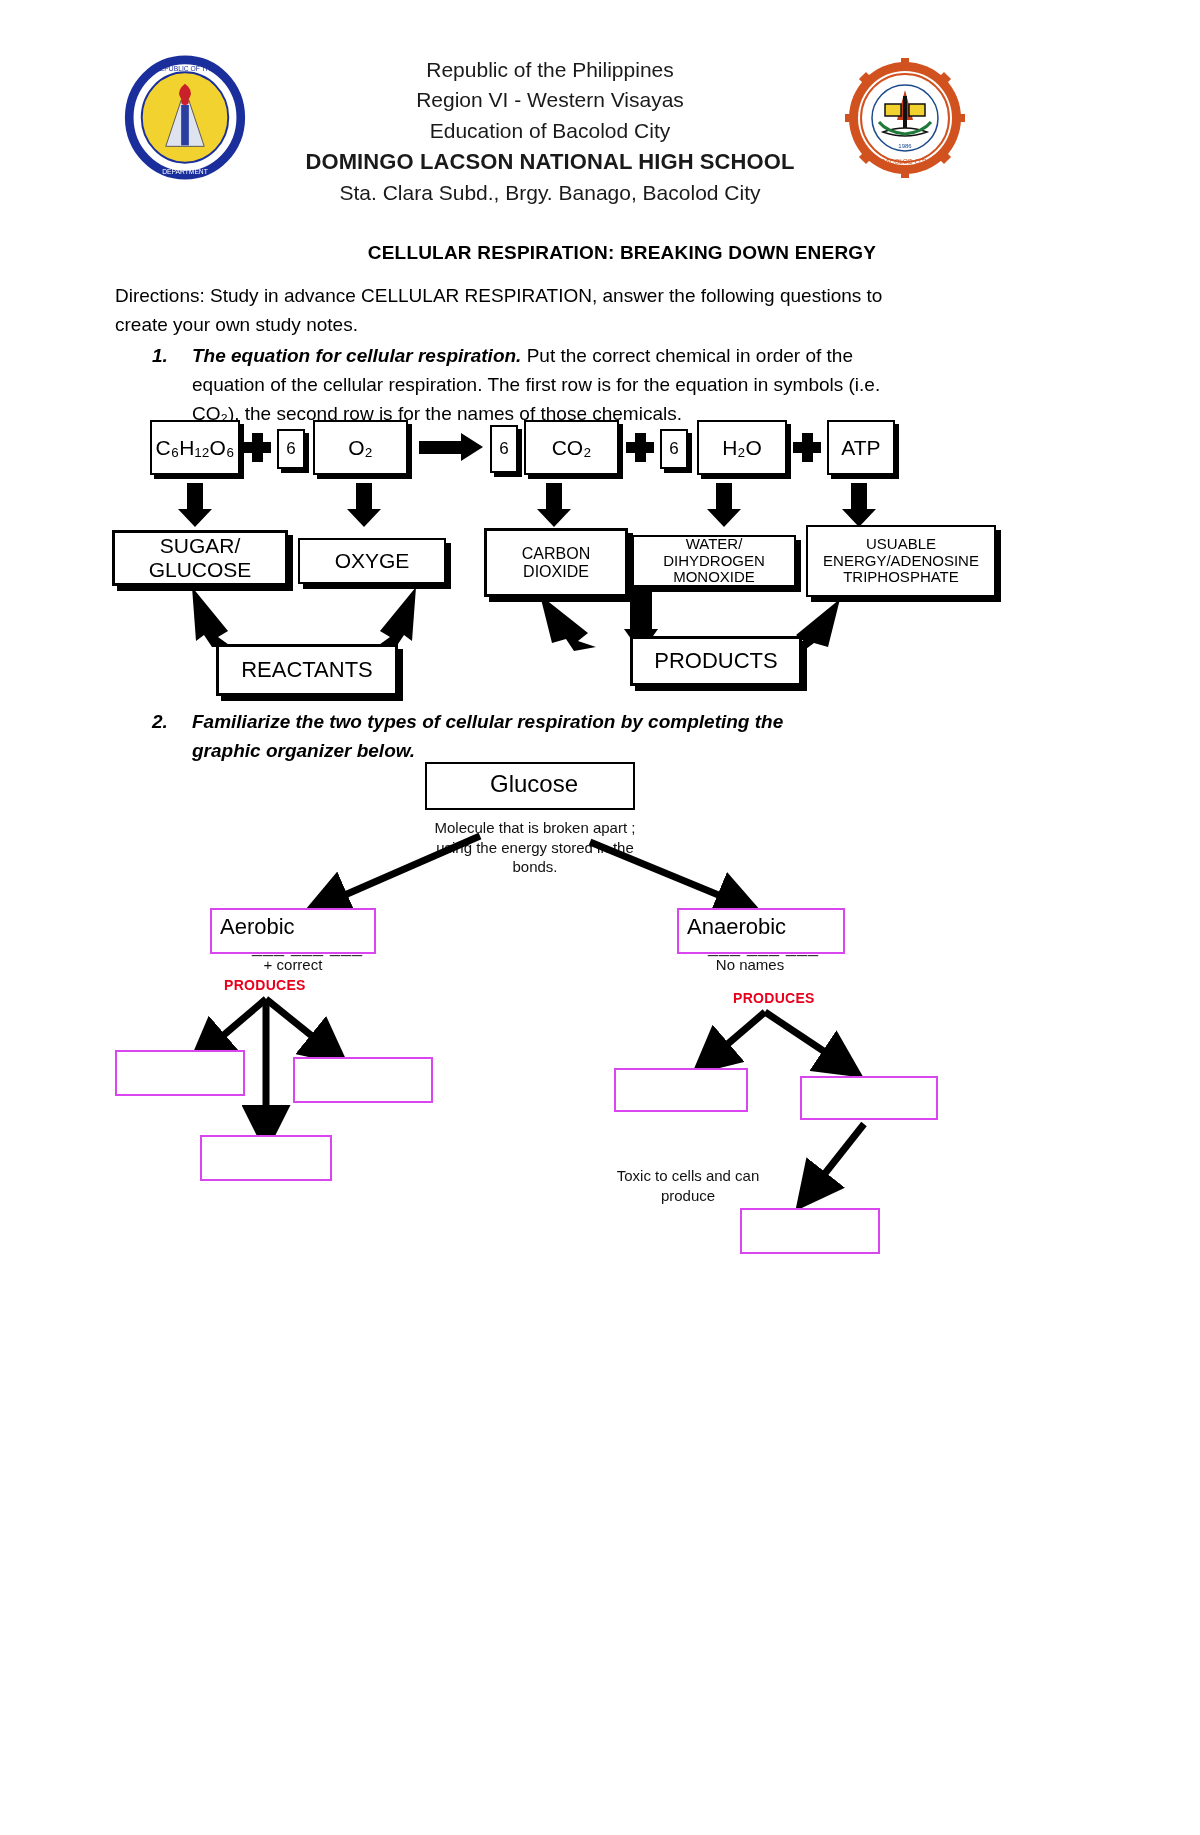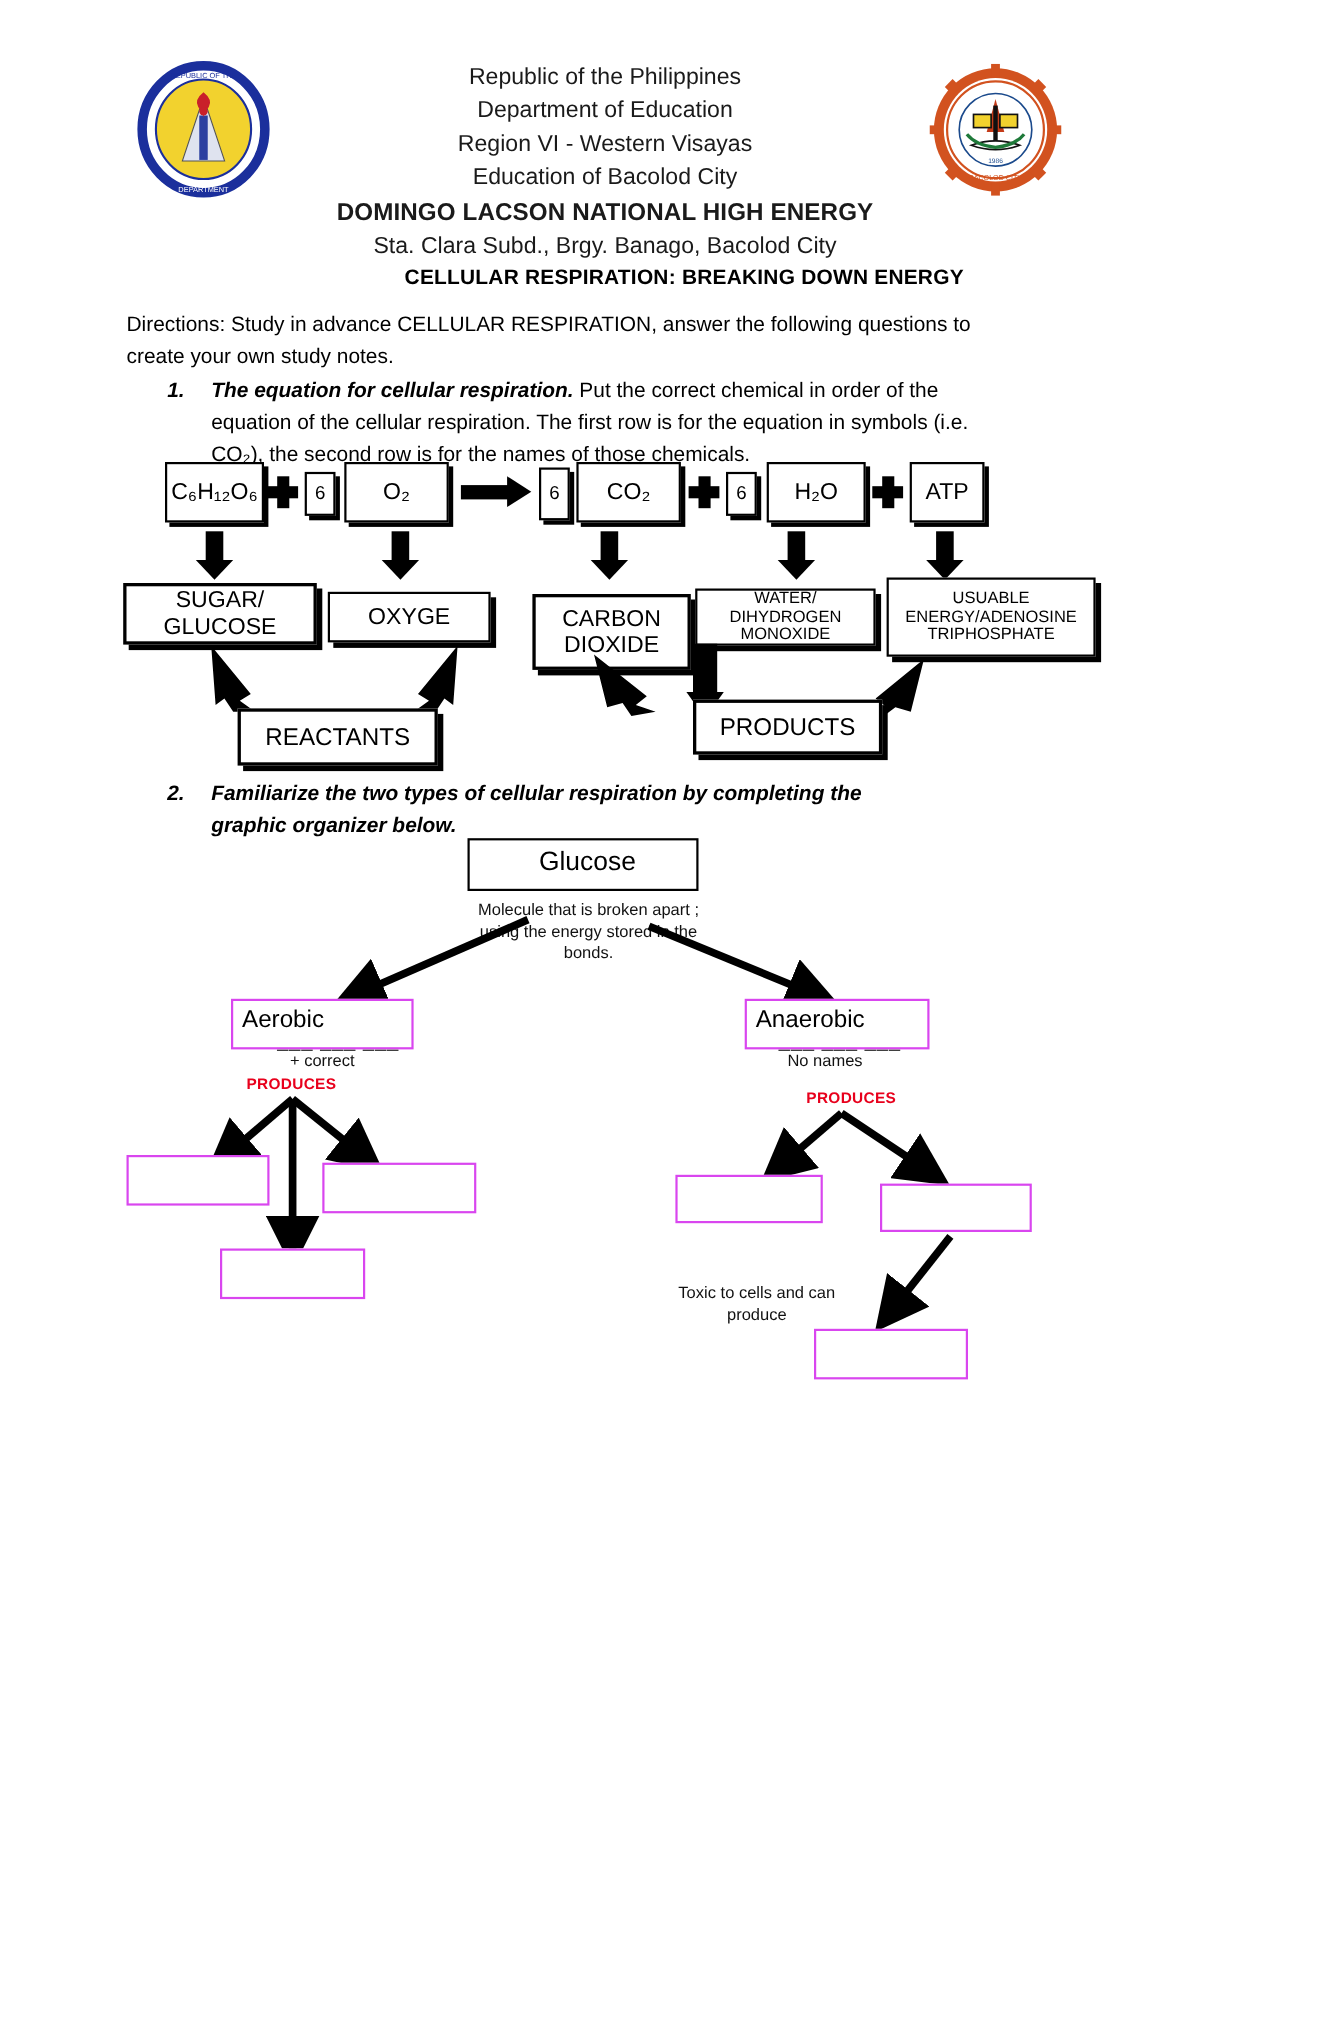--- a/index.html
+++ b/index.html
@@ -156,24 +156,23 @@
       <rect x="40" y="46" width="16" height="12" fill="#f2d22e" stroke="#111" stroke-width="1.5"></rect>
       <rect x="64" y="46" width="16" height="12" fill="#f2d22e" stroke="#111" stroke-width="1.5"></rect>
       <path d="M38 74 q22 -8 44 0 q-22 8 -44 0 z" fill="#ffffff" stroke="#111" stroke-width="1.5"></path>
       <path d="M34 64 q8 10 26 12 q18 -2 26 -12" fill="none" stroke="#1f7a3a" stroke-width="3"></path>
       <text x="60" y="90" font-size="6" text-anchor="middle" fill="#1b4a8c" font-family="Liberation Sans, sans-serif">1986</text>
       <text x="60" y="106" font-size="6.5" text-anchor="middle" fill="#d2521f" font-family="Liberation Sans, sans-serif">BACOLOD CITY</text>
     </svg>
 
     <div class="header-text">
       <div>Republic of the Philippines</div>
-      <div>Department of Education</div>
       <div>Region VI - Western Visayas</div>
       <div>Education of Bacolod City</div>
-      <div class="school">DOMINGO LACSON NATIONAL HIGH ENERGY</div>
+      <div class="school">DOMINGO LACSON NATIONAL HIGH SCHOOL</div>
       <div>Sta. Clara Subd., Brgy. Banago, Bacolod City</div>
     </div>
   </div>
 
   <div class="doc-title">CELLULAR RESPIRATION: BREAKING DOWN ENERGY</div>
   <div class="directions">Directions: Study in advance CELLULAR RESPIRATION, answer the following questions to create your own study notes.</div>
 
   <div class="q-item q1">
     <span class="q-num">1.</span>
     <span class="q-body"><b>The equation for cellular respiration.</b><span> Put the correct chemical in order of the equation of the cellular respiration. The first row is for the equation in symbols (i.e. CO₂), the second row is for the names of those chemicals.</span></span>
@@ -222,21 +221,21 @@
     <span class="txt">
       <span>SUGAR/</span><br>
       <span>GLUCOSE</span>
     </span>
   </div>
 
   <div class="nbox" style="left:298px; top:538px; width:148px; height:46px; font-size:21px; border-width:2px;">
     <span class="txt">OXYGE</span>
   </div>
 
-  <div class="nbox" style="left:484px; top:528px; width:144px; height:69px; font-size:21px;margin-top:12px;">
+  <div class="nbox" style="left:484px; top:528px; width:144px; height:69px; font-size:16px;">
     <span class="txt">
       <span>CARBON</span><br>
       <span>DIOXIDE</span>
     </span>
   </div>
 
   <div class="nbox" style="left:632px; top:535px; width:164px; height:52px; font-size:15px; border-width:2px;">
     <span class="txt">
       <span>WATER/</span><br>
       <span>DIHYDROGEN</span><br>

